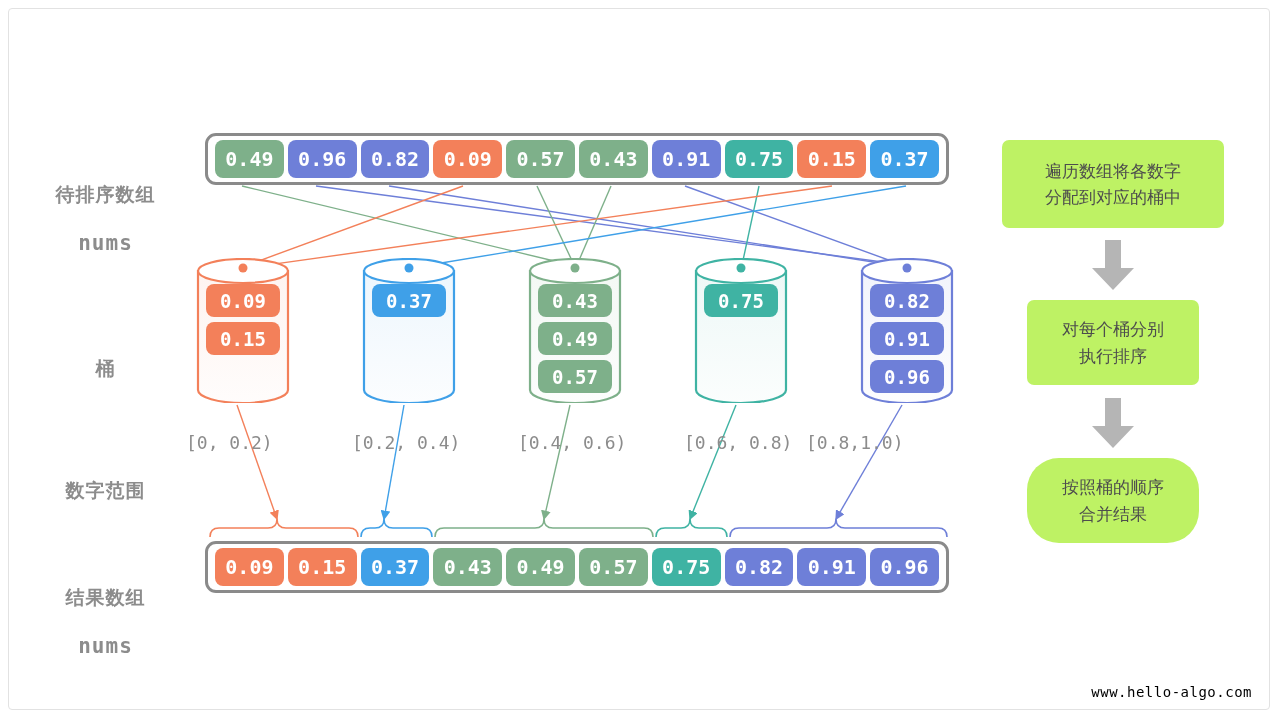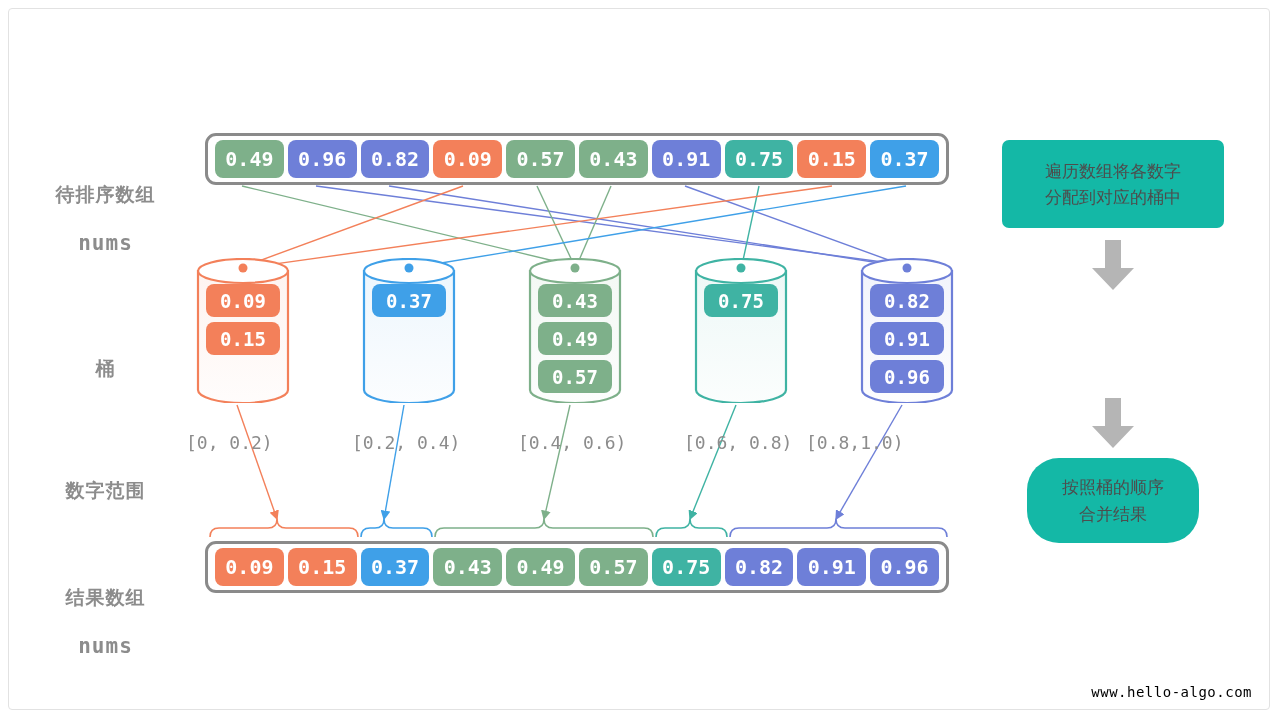--- a/index.html
+++ b/index.html
@@ -121,21 +121,21 @@
     width: 150px;
     text-align: left;
     color: #8c8c8c;
     font-family: "DejaVu Sans Mono", "Liberation Mono", monospace;
     font-size: 18px;
   }
 
   
   .flow-box {
     position: absolute;
-    background: #14b8a6;
+    background: #bef264;
     border-radius: 7px;
     color: #4d4d4d;
     font-size: 17px;
     line-height: 1.55;
     display: flex;
     align-items: center;
     justify-content: center;
     text-align: center;
     white-space: pre-line;
     box-sizing: border-box;
@@ -373,20 +373,22 @@
       <div class="cell" style="background: rgb(110, 127, 216);">0.96</div>
     </div>
 
   <div class="flow-box" id="flow-1">遍历数组将各数字
 分配到对应的桶中</div>
 
   <svg class="flow-arrow" id="flow-arrow-1" viewBox="0 0 46 52">
     <path d="M15,0 L31,0 L31,28 L44,28 L23,50 L2,28 L15,28 Z" fill="#B5B5B5"></path>
   </svg>
 
+  <div class="flow-box" id="flow-2">对每个桶分别
+执行排序</div>
 
   <svg class="flow-arrow" id="flow-arrow-2" viewBox="0 0 46 52">
     <path d="M15,0 L31,0 L31,28 L44,28 L23,50 L2,28 L15,28 Z" fill="#B5B5B5"></path>
   </svg>
 
   <div class="flow-box" id="flow-3">按照桶的顺序
 合并结果</div>
 
   <div id="watermark">www.hello-algo.com</div>
 

